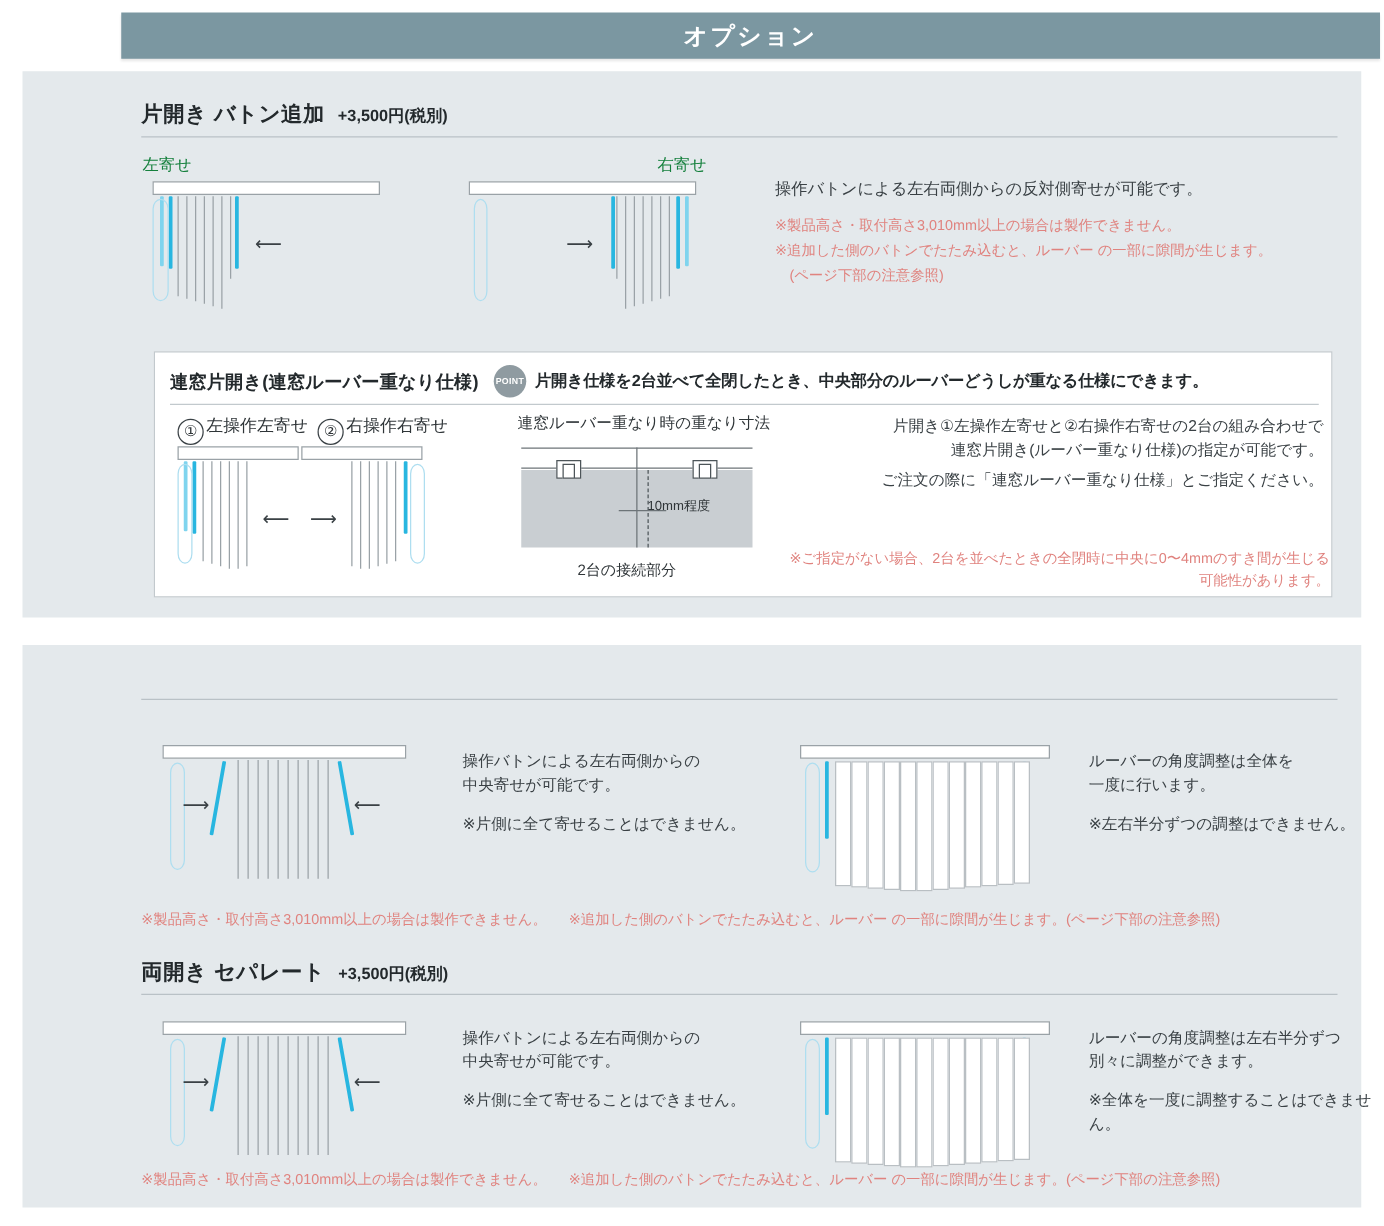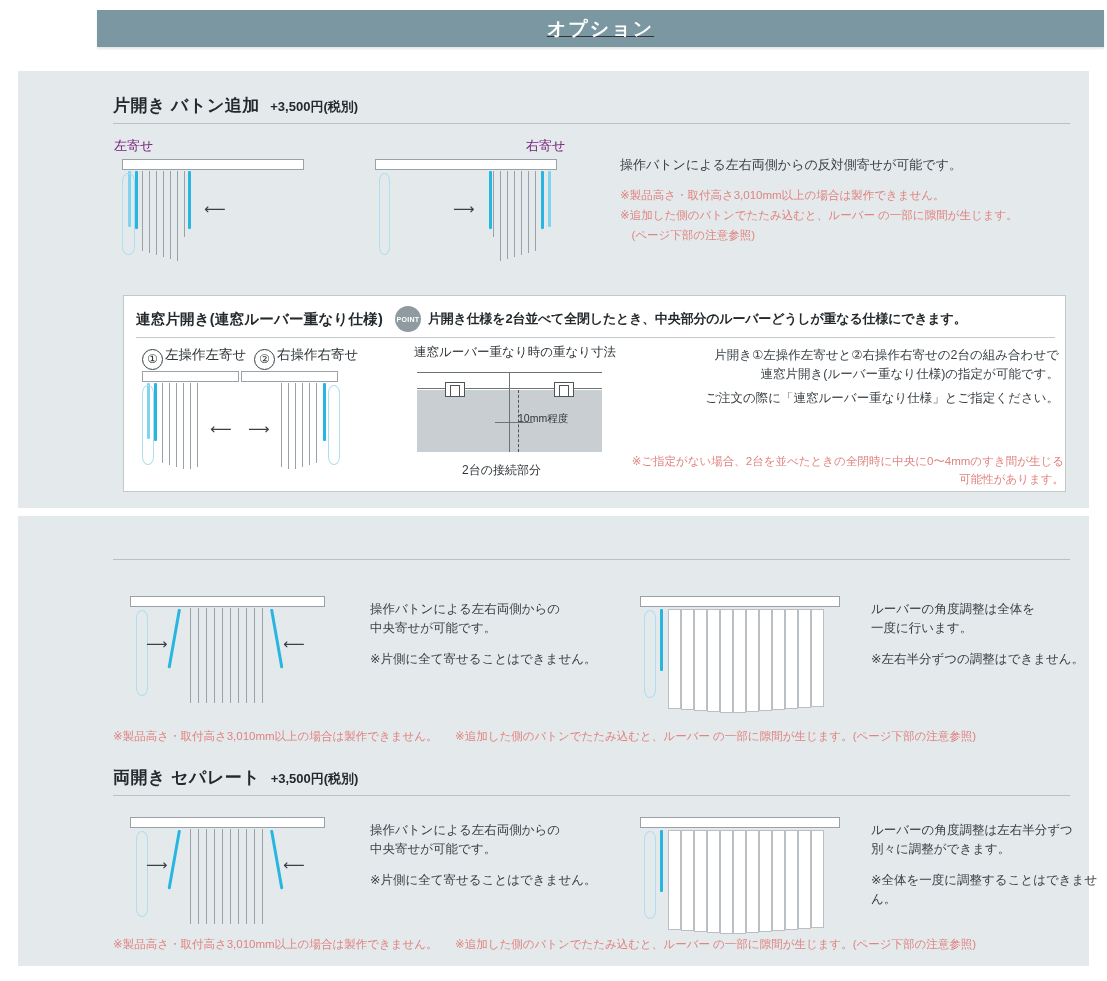--- a/index.html
+++ b/index.html
@@ -12,49 +12,48 @@
     position:relative;
   }
   .page{position:relative;width:1107px;height:981px;}
 
   
   .banner{
     position:absolute;left:97px;top:10px;width:1007px;height:37px;
     background:#7b97a1;
     display:flex;align-items:center;justify-content:center;
     box-shadow:0 2px 2px rgba(0,0,0,.10);
-    text-decoration:underline;
   }
   .banner-title{
     color:#ffffff;font-size:19px;font-weight:bold;letter-spacing:2px;
   }
 
   
   .panel{
     position:absolute;background:#e4e9ec;
   }
-  #panel-katabiraki{left:18px;top:71px;width:1071px;height:437px;}
+  #panel-katabiraki{left:18px;top:57px;width:1071px;height:437px;}
   #panel-ryoubiraki{left:18px;top:516px;width:1071px;height:450px;}
 
   .sec-head{position:absolute;}
   .sec-title{
     font-size:17px;font-weight:bold;color:#23292c;letter-spacing:.5px;
   }
   .sec-price{
     font-size:13px;font-weight:bold;color:#23292c;margin-left:6px;letter-spacing:0;
   }
   .rule{
     position:absolute;height:1px;background:#b9c1c6;
   }
 
   
   .t{position:absolute;font-size:12.5px;line-height:1.55;color:#3a4145;white-space:pre-line;}
   .t.sm{font-size:11.5px;}
   .red{color:#e0837f;}
-  .lbl{position:absolute;font-size:13px;color:#701a75;}
+  .lbl{position:absolute;font-size:13px;color:#15803d;}
 
   
   .blind{position:absolute;}
   .rail{
     position:absolute;left:0;top:0;height:11px;width:100%;
     background:#ffffff;border:1px solid #9aa2a7;box-sizing:border-box;
   }
   .louvers{position:absolute;top:12px;}
   .louver{
     position:absolute;top:0;width:1px;background:#9aa2a7;

